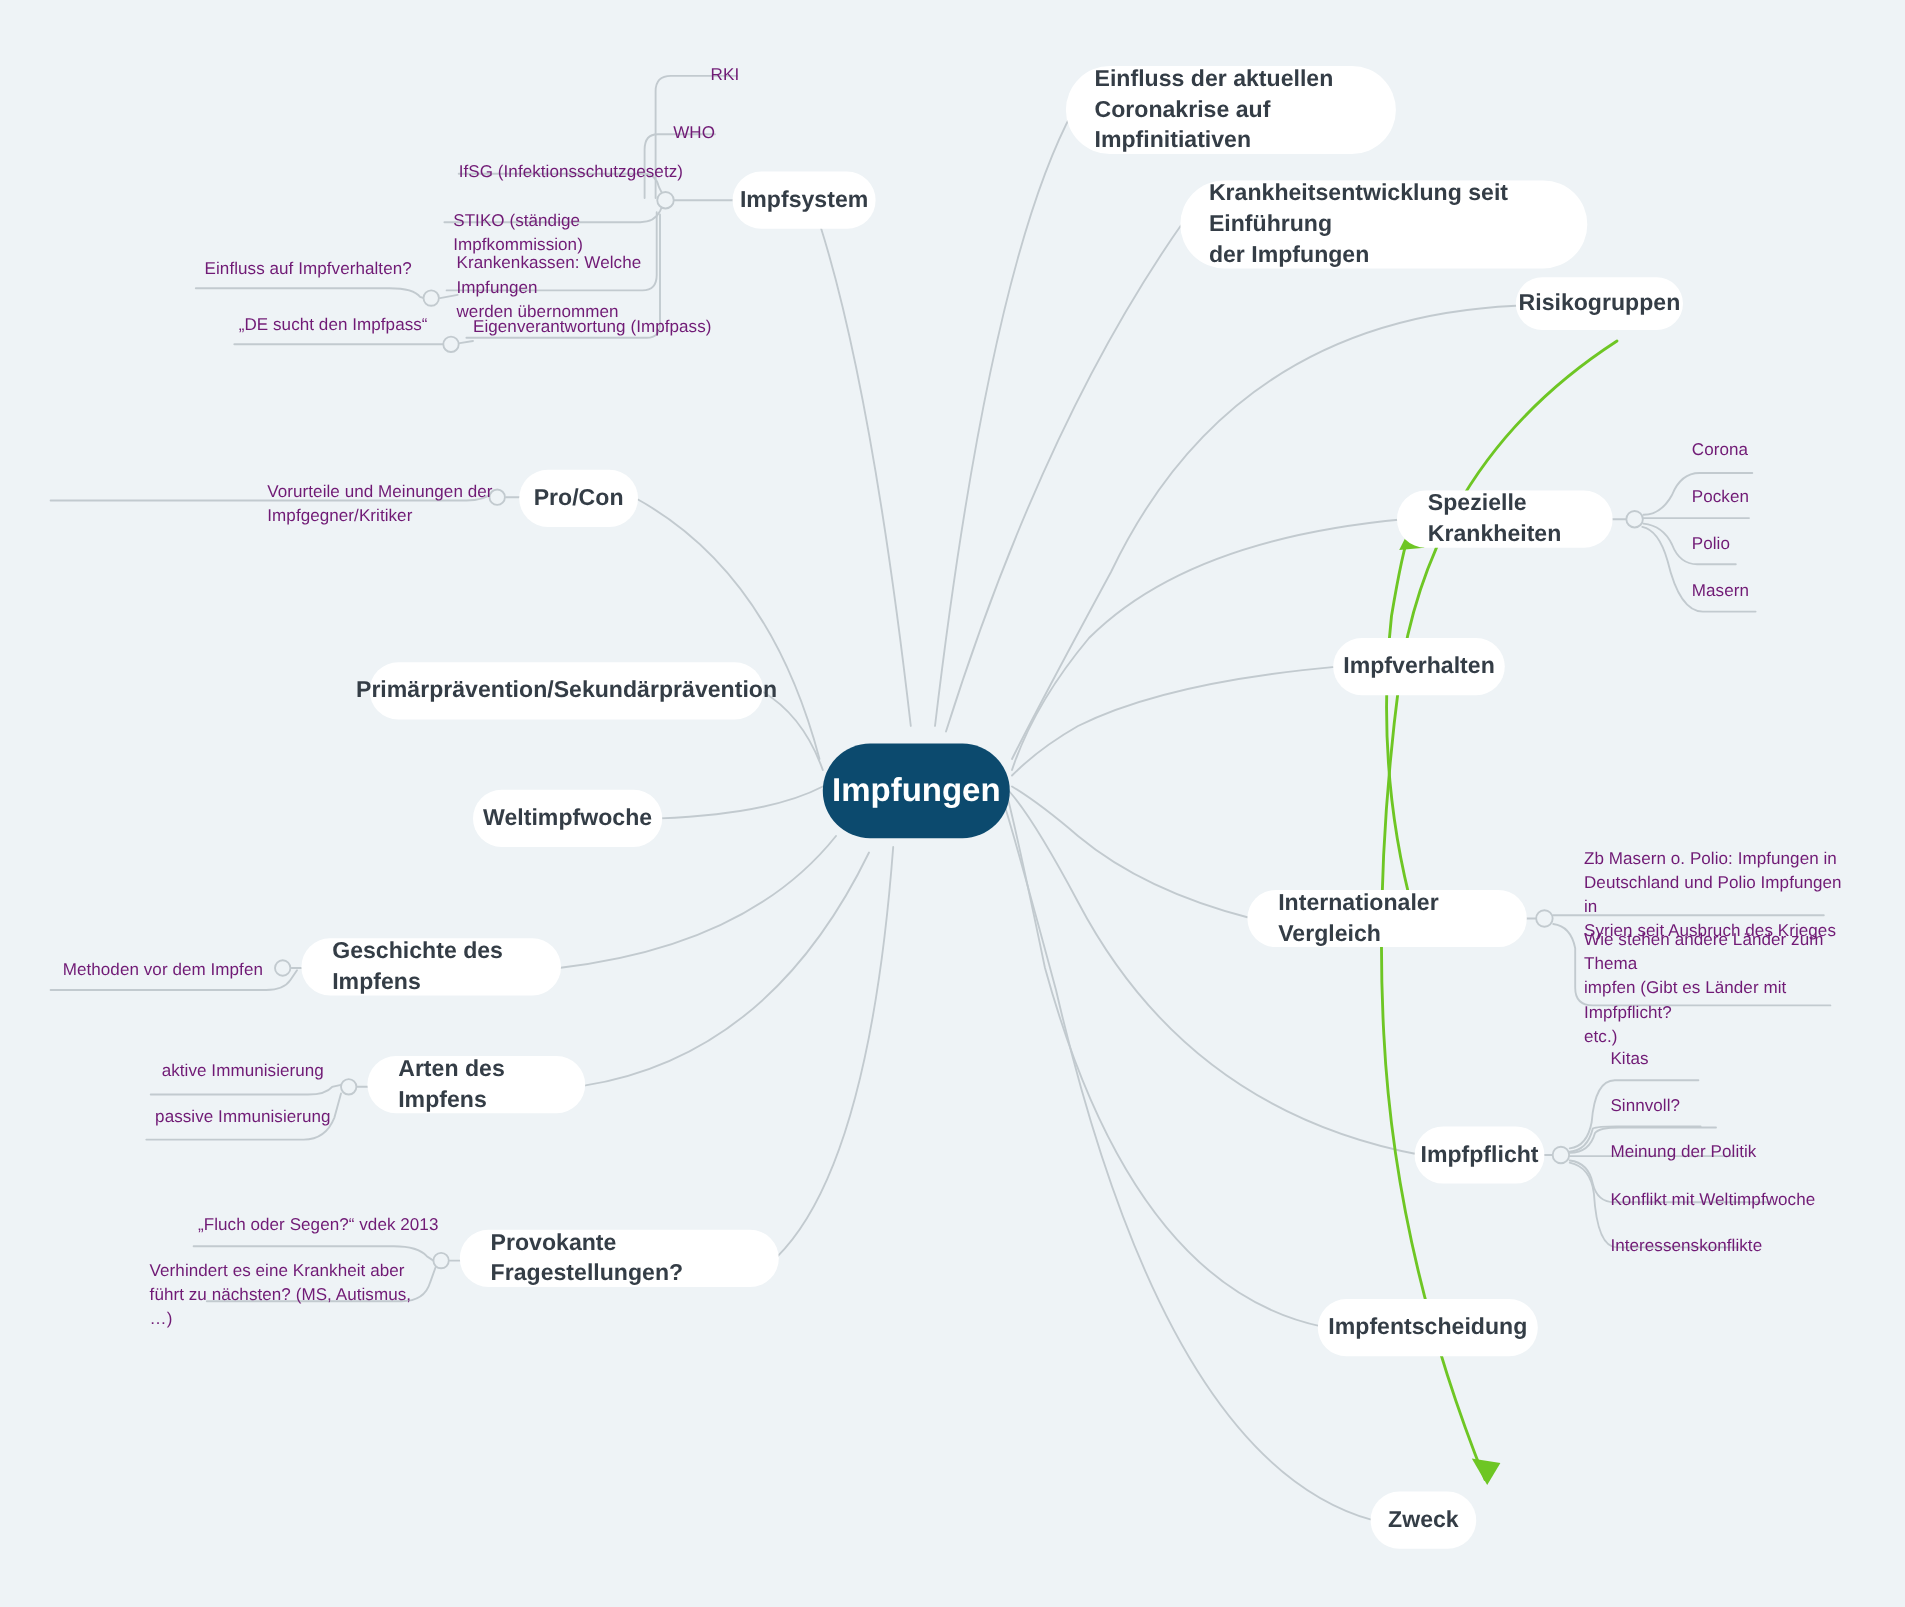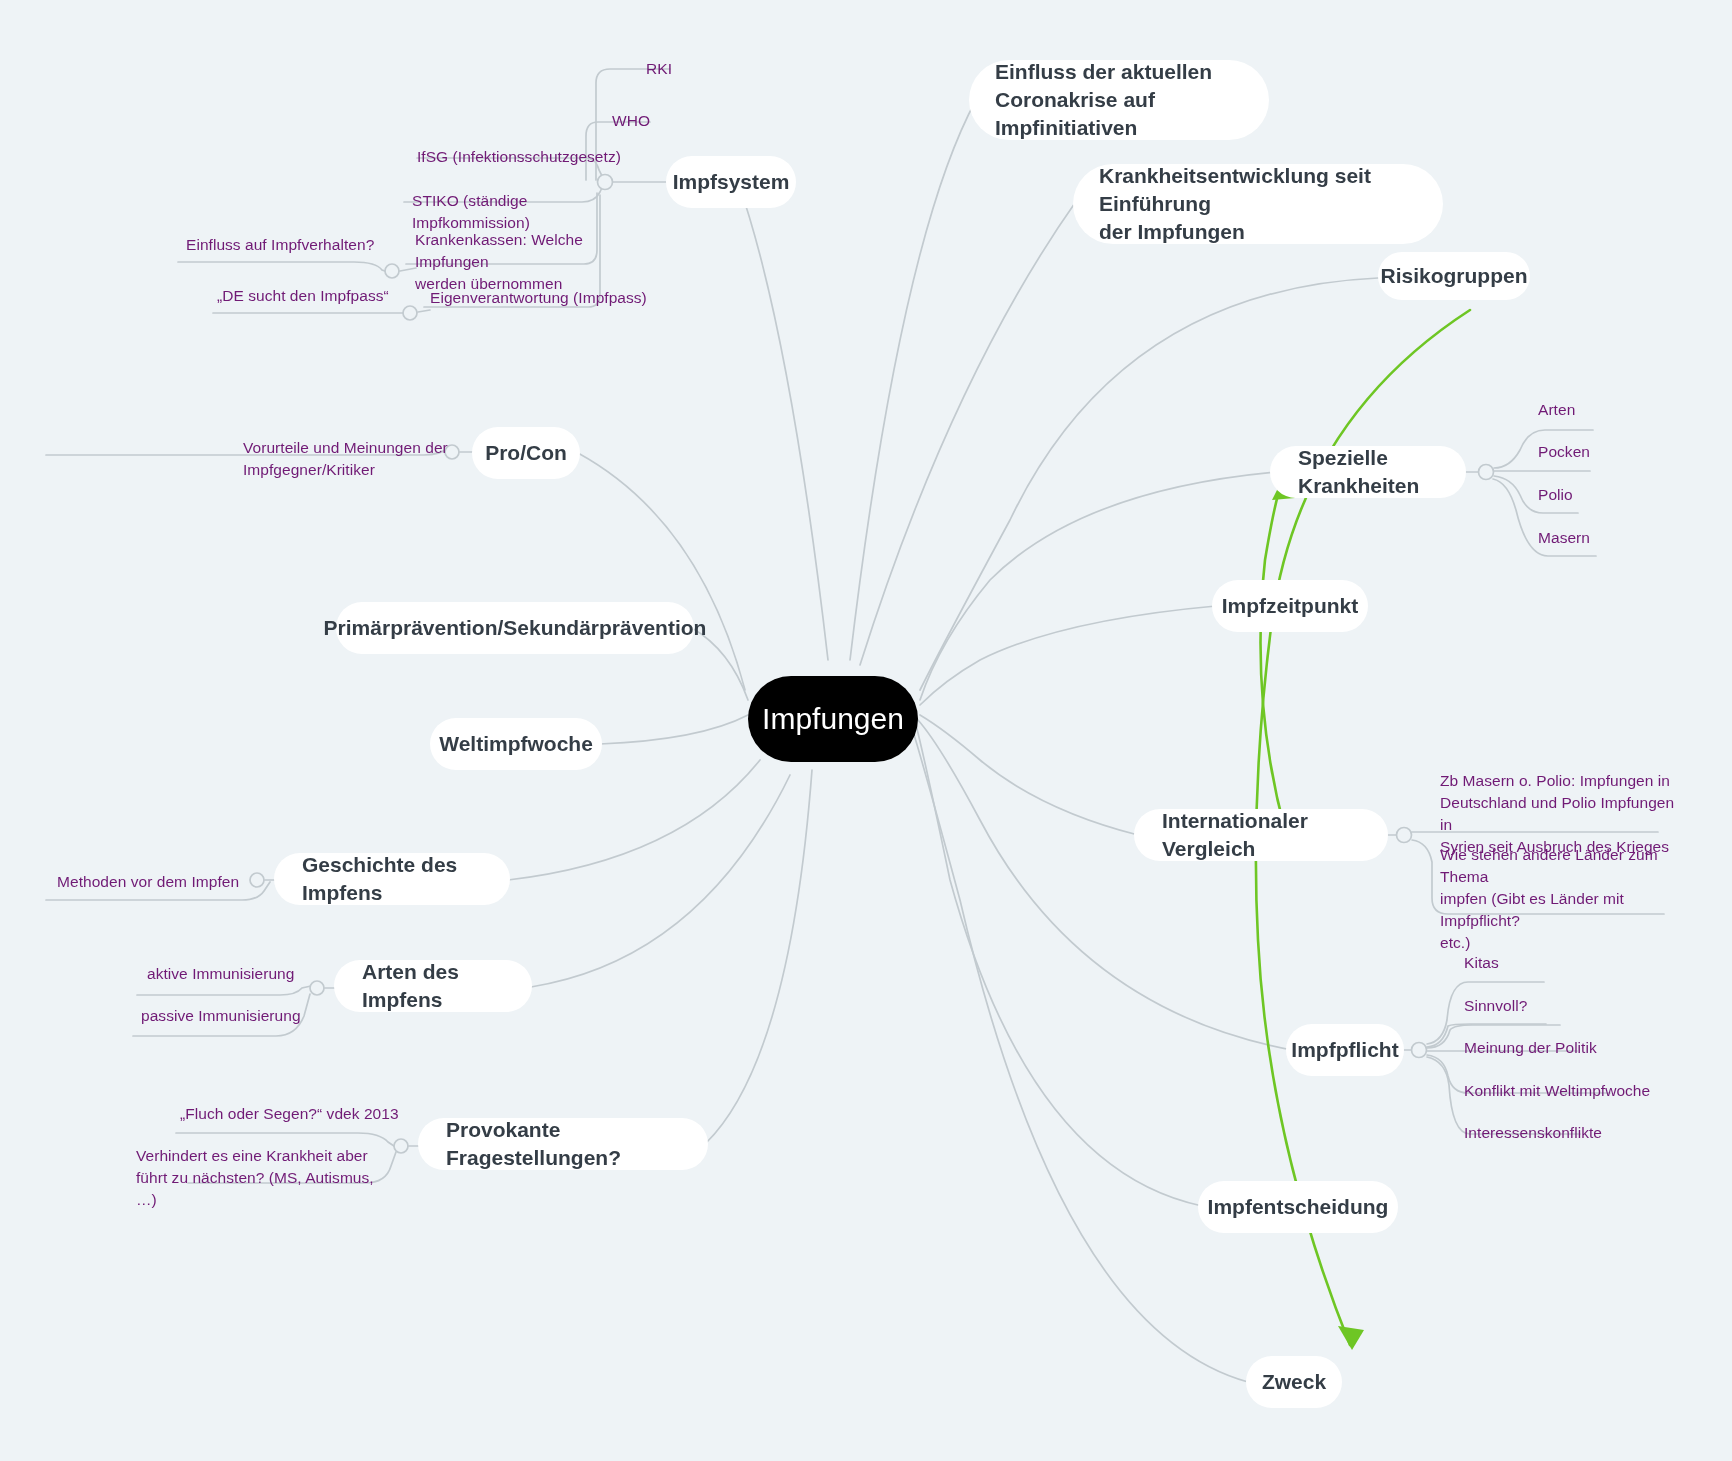--- a/index.html
+++ b/index.html
@@ -30,23 +30,23 @@
     font-weight: bold;
     display: flex;
     align-items: center;
     justify-content: center;
     text-align: left;
     box-sizing: border-box;
     line-height: 1.32;
     white-space: pre-line;
   }
   .node.root {
-    background: #000000;
+    background: #0c4a6e;
     color: #ffffff;
-    font-weight: normal;
+    font-weight: bold;
     font-size: 30px;
     border-radius: 46px;
     justify-content: center;
     text-align: center;
   }
   .node.main {
     font-size: 21px;
     padding: 0 28px;
     border-radius: 40px;
   }
@@ -185,27 +185,27 @@
 der Impfungen</span>
   </div>
 
   <div class="node main" style="left:1378px; top:252px; width:152px; height:48px;">
     <span>Risikogruppen</span>
   </div>
 
   <div class="node main" style="left:1270px; top:446px; width:196px; height:52px;">
     <span>Spezielle Krankheiten</span>
   </div>
-  <div class="leaf right" style="left:1538px; top:399px; width:120px;">Arten</div>
+  <div class="leaf right" style="left:1538px; top:399px; width:120px;">Corona</div>
   <div class="leaf right" style="left:1538px; top:441px; width:120px;">Pocken</div>
   <div class="leaf right" style="left:1538px; top:484px; width:120px;">Polio</div>
   <div class="leaf right" style="left:1538px; top:527px; width:120px;">Masern</div>
 
   <div class="node main" style="left:1212px; top:580px; width:156px; height:52px;">
-    <span>Impfzeitpunkt</span>
+    <span>Impfverhalten</span>
   </div>
 
   <div class="node main" style="left:1134px; top:809px; width:254px; height:52px;">
     <span>Internationaler Vergleich</span>
   </div>
   <div class="leaf right" style="left:1440px; top:770px; width:240px;">Zb Masern o. Polio: Impfungen in
 Deutschland und Polio Impfungen in
 Syrien seit Ausbruch des Krieges</div>
   <div class="leaf right" style="left:1440px; top:844px; width:250px;">Wie stehen andere Länder zum Thema
 impfen (Gibt es Länder mit Impfpflicht?

